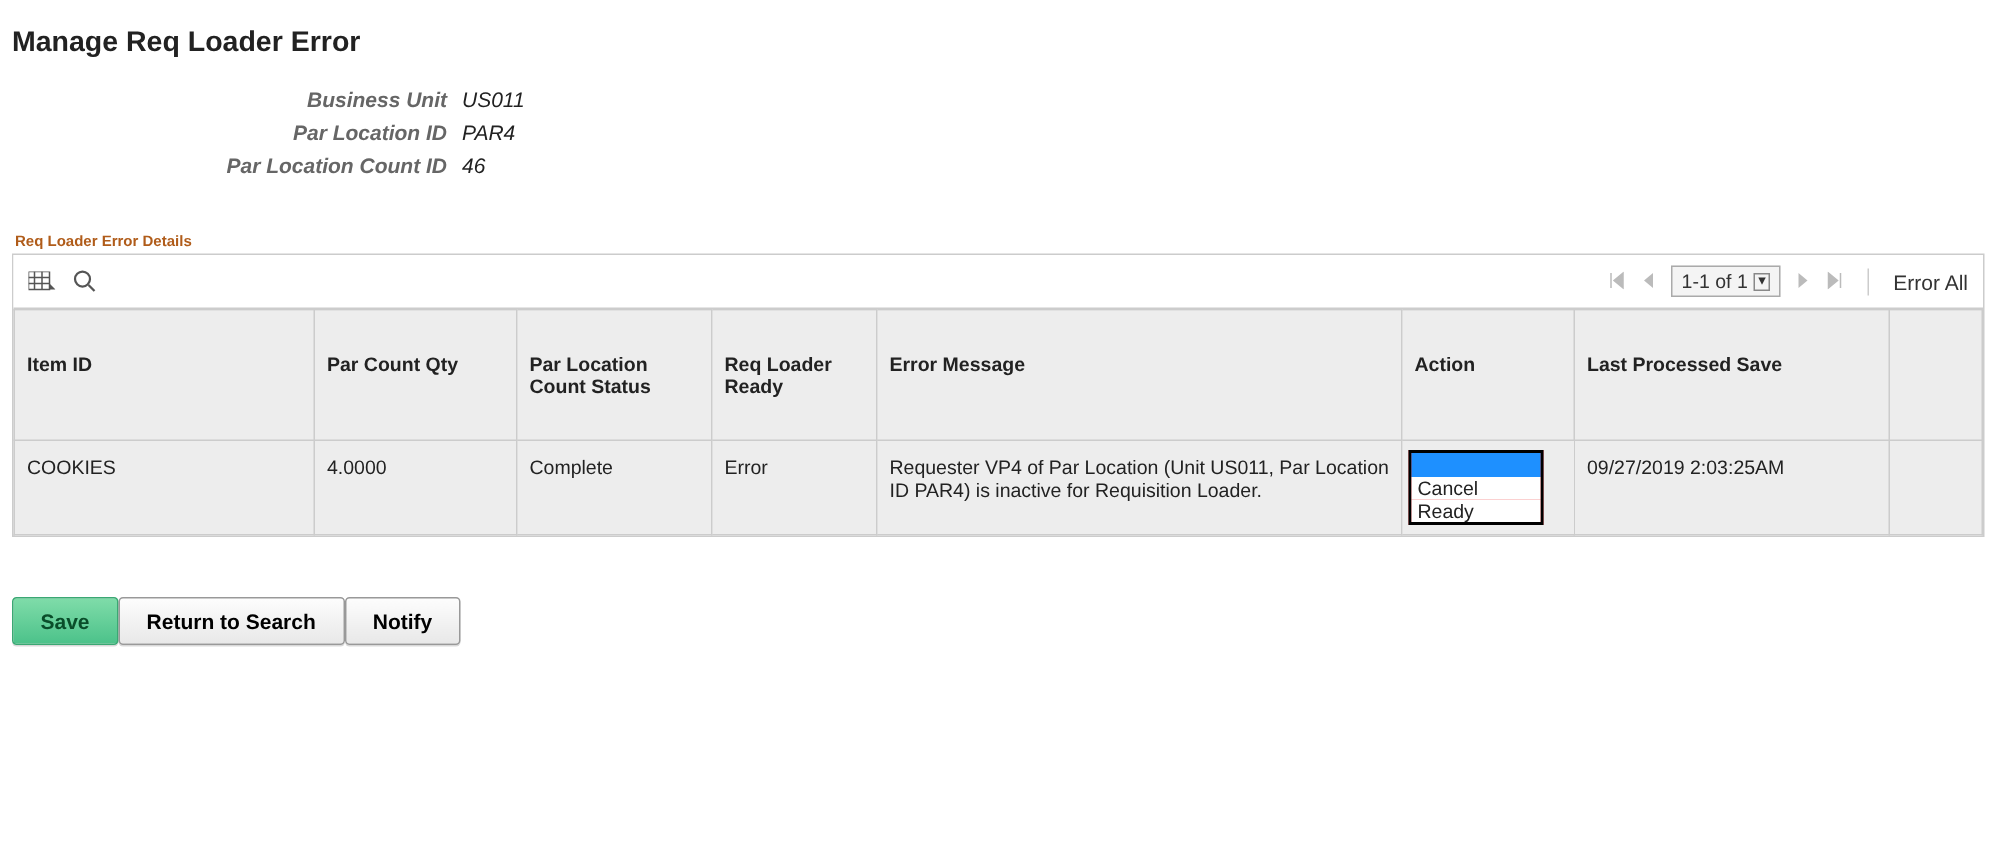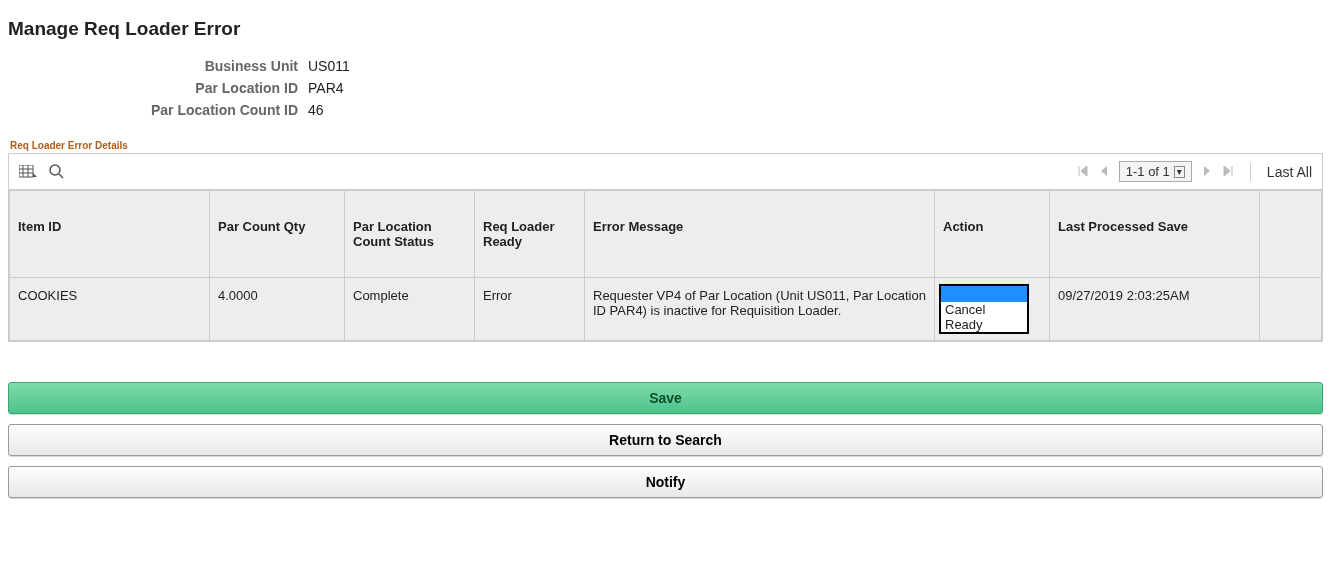--- a/index.html
+++ b/index.html
@@ -12,21 +12,22 @@
     background: #fff;
     width: 1331px;
   }
   .page-title {
     font-size: 19px;
     font-weight: bold;
     color: #222;
     margin: 8px 0 18px 0;
   }
   .meta-block {
-    margin-bottom: 22px;
+    margin-bottom: 38px;
+    font-style: italic;
   }
   .meta-row {
     display: flex;
     margin-bottom: 6px;
     font-size: 14px;
   }
   .meta-label {
     width: 300px;
     text-align: right;
     font-weight: bold;
@@ -133,22 +134,20 @@
     background: #1e90ff;
     height: 16px;
   }
   .dropdown-opt {
     padding: 0 4px;
     cursor: pointer;
     background:#fff;
   }
   .button-row {
     display: flex;
-    gap: 10px;
-    flex-direction: column;
   }
   .btn {
     border: 1px solid #999;
     border-radius: 3px;
     padding: 7px 18px;
     font-size: 14px;
     font-weight: bold;
     cursor: pointer;
     background: linear-gradient(#fdfdfd, #e8e8e8);
     box-shadow: 0 1px 0 rgba(0,0,0,0.15);
@@ -233,21 +232,21 @@
         <svg width="10" height="12" viewBox="0 0 10 12">
             <path d="M2 1 L8 6 L2 11 Z" fill="#bbb"></path>
           </svg>
       </span>
       <span class="nav-arrow">
         <svg width="12" height="12" viewBox="0 0 12 12">
             <path d="M2 1 L8 6 L2 11 Z M10 1 L10 11" fill="#bbb" stroke="#bbb"></path>
           </svg>
       </span>
       <span class="divider-v"></span>
-      <span class="view-all">Last All</span>
+      <span class="view-all">Error All</span>
     </div>
   </div>
 
   <table class="grid">
     <colgroup>
       <col class="col-item">
         <col class="col-qty">
         <col class="col-loc">
         <col class="col-req">
       <col class="col-err">

